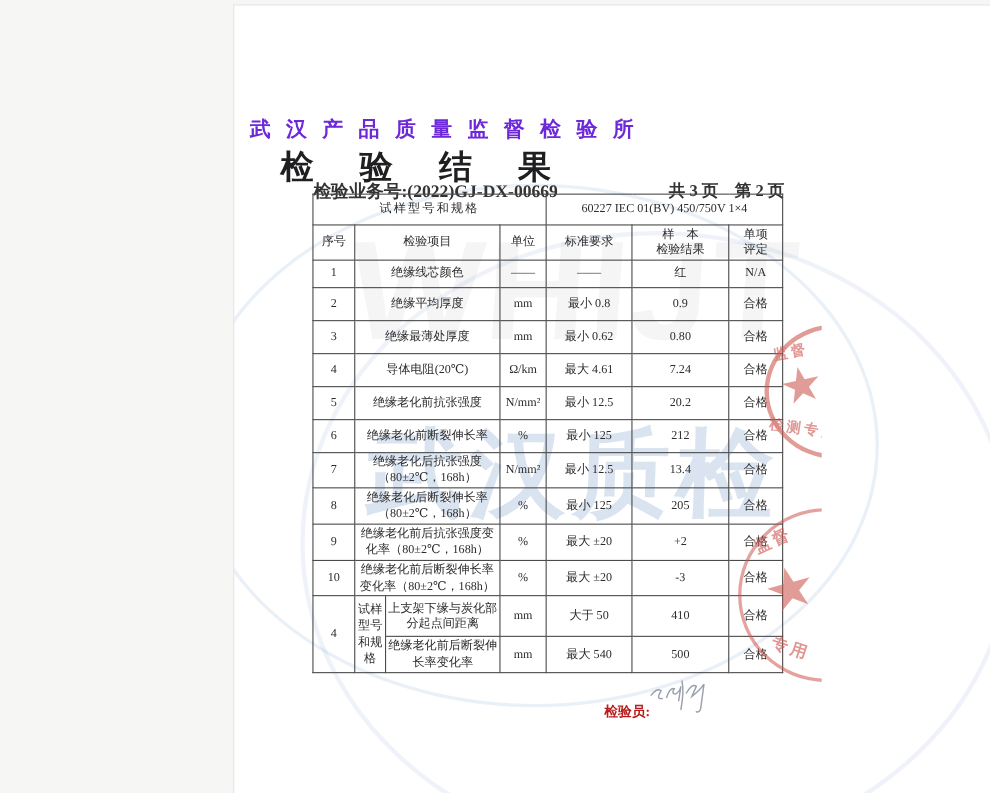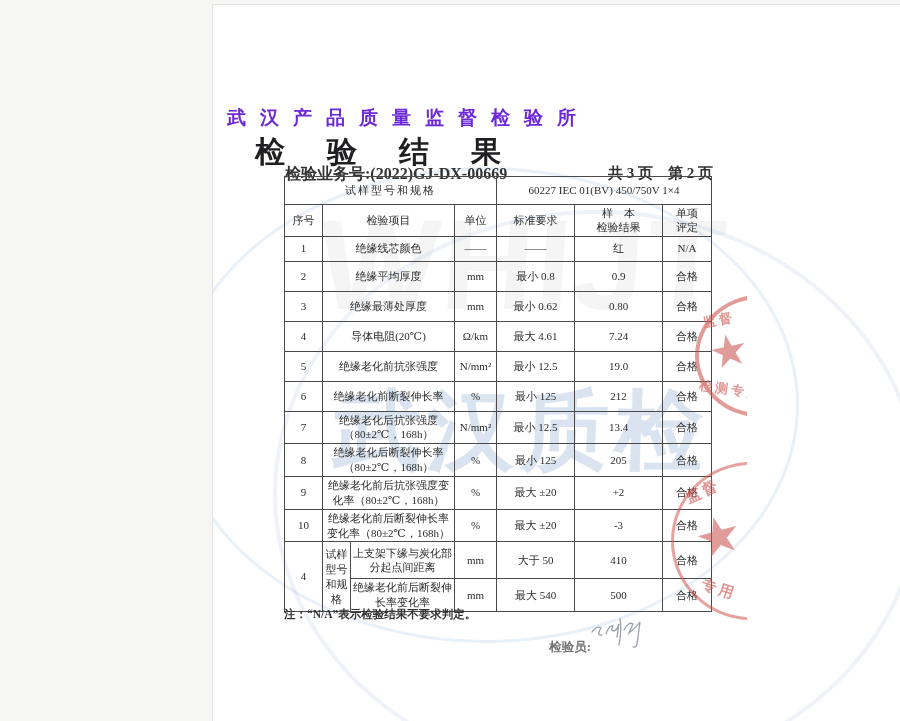--- a/index.html
+++ b/index.html
@@ -44,21 +44,21 @@
   table.rpt td{
     border:1px solid #4a4a4a;text-align:center;vertical-align:middle;
     padding:1px 2px;line-height:1.35;overflow:hidden;
   }
   td.samp-l{font-weight:normal;letter-spacing:2px;}
   td.samp-v{font-family:"Liberation Serif","DejaVu Serif",serif;}
   .l2{display:block;}
   .hdr2 span{display:block;line-height:1.3;}
   
   .note{position:absolute;left:71px;top:602px;font-size:11.5px;font-weight:bold;color:#333;}
-  .inspector-label{position:absolute;left:290px;top:634px;width:88px;text-align:right;font-size:12.5px;font-weight:bold;color:#737373;}
+  .inspector-label{position:absolute;left:290px;top:634px;width:88px;text-align:right;font-size:12.5px;font-weight:bold;color:#b91c1c;}
   .sig{position:absolute;left:376px;top:608px;}
   
   .stamp-clip{position:absolute;overflow:hidden;pointer-events:none;}
   .clip1{left:470px;top:288px;width:64px;height:128px;}
   .clip2{left:438px;top:453px;width:96px;height:170px;}
   .stamp{position:absolute;border-radius:50%;opacity:0.72;}
   .stamp .ring{position:absolute;inset:0;border-radius:50%;}
   .s1{left:12px;top:2px;width:128px;height:122px;}
   .s1 .ring{border:4px solid rgba(204,84,78,0.8);}
   .s2{left:20px;top:4px;width:160px;height:158px;}
@@ -153,21 +153,21 @@
       <td>Ω/km</td>
       <td>最大 4.61</td>
       <td>7.24</td>
       <td>合格</td>
     </tr>
     <tr style="height:30px">
       <td>5</td>
       <td colspan="2">绝缘老化前抗张强度</td>
       <td>N/mm²</td>
       <td>最小 12.5</td>
-      <td>19.0</td>
+      <td>20.2</td>
       <td>合格</td>
     </tr>
     <tr style="height:30px">
       <td>6</td>
       <td colspan="2">绝缘老化前断裂伸长率</td>
       <td>%</td>
       <td>最小 125</td>
       <td>212</td>
       <td>合格</td>
     </tr>
@@ -221,21 +221,20 @@
     <tr style="height:32px">
       <td>绝缘老化前后断裂伸长率变化率</td>
       <td>mm</td>
       <td>最大 540</td>
       <td>500</td>
       <td>合格</td>
     </tr>
     </tbody>
   </table>
 
-  <div class="note">注：“N/A”表示检验结果不要求判定。</div>
   <div class="inspector-label">检验员:</div>
   <svg class="sig" width="62" height="44" viewBox="0 0 62 44">
     <g fill="none" stroke="#9aa0ab" stroke-width="1.3" stroke-linecap="round">
       <path d="M3 19 q5 -7 9 -4 q-5 8 1 7"></path>
       <path d="M17 21 q3 -9 7 -8 q-3 5 1 5 q4 -2 5 -7 l-2 13"></path>
       <path d="M31 6 q2 10 -1 26"></path>
       <path d="M35 17 q5 -9 9 -6 l-4 9 q7 -5 11 -11 l-3 22 q-1 4 -4 3"></path>
     </g>
   </svg>
 

